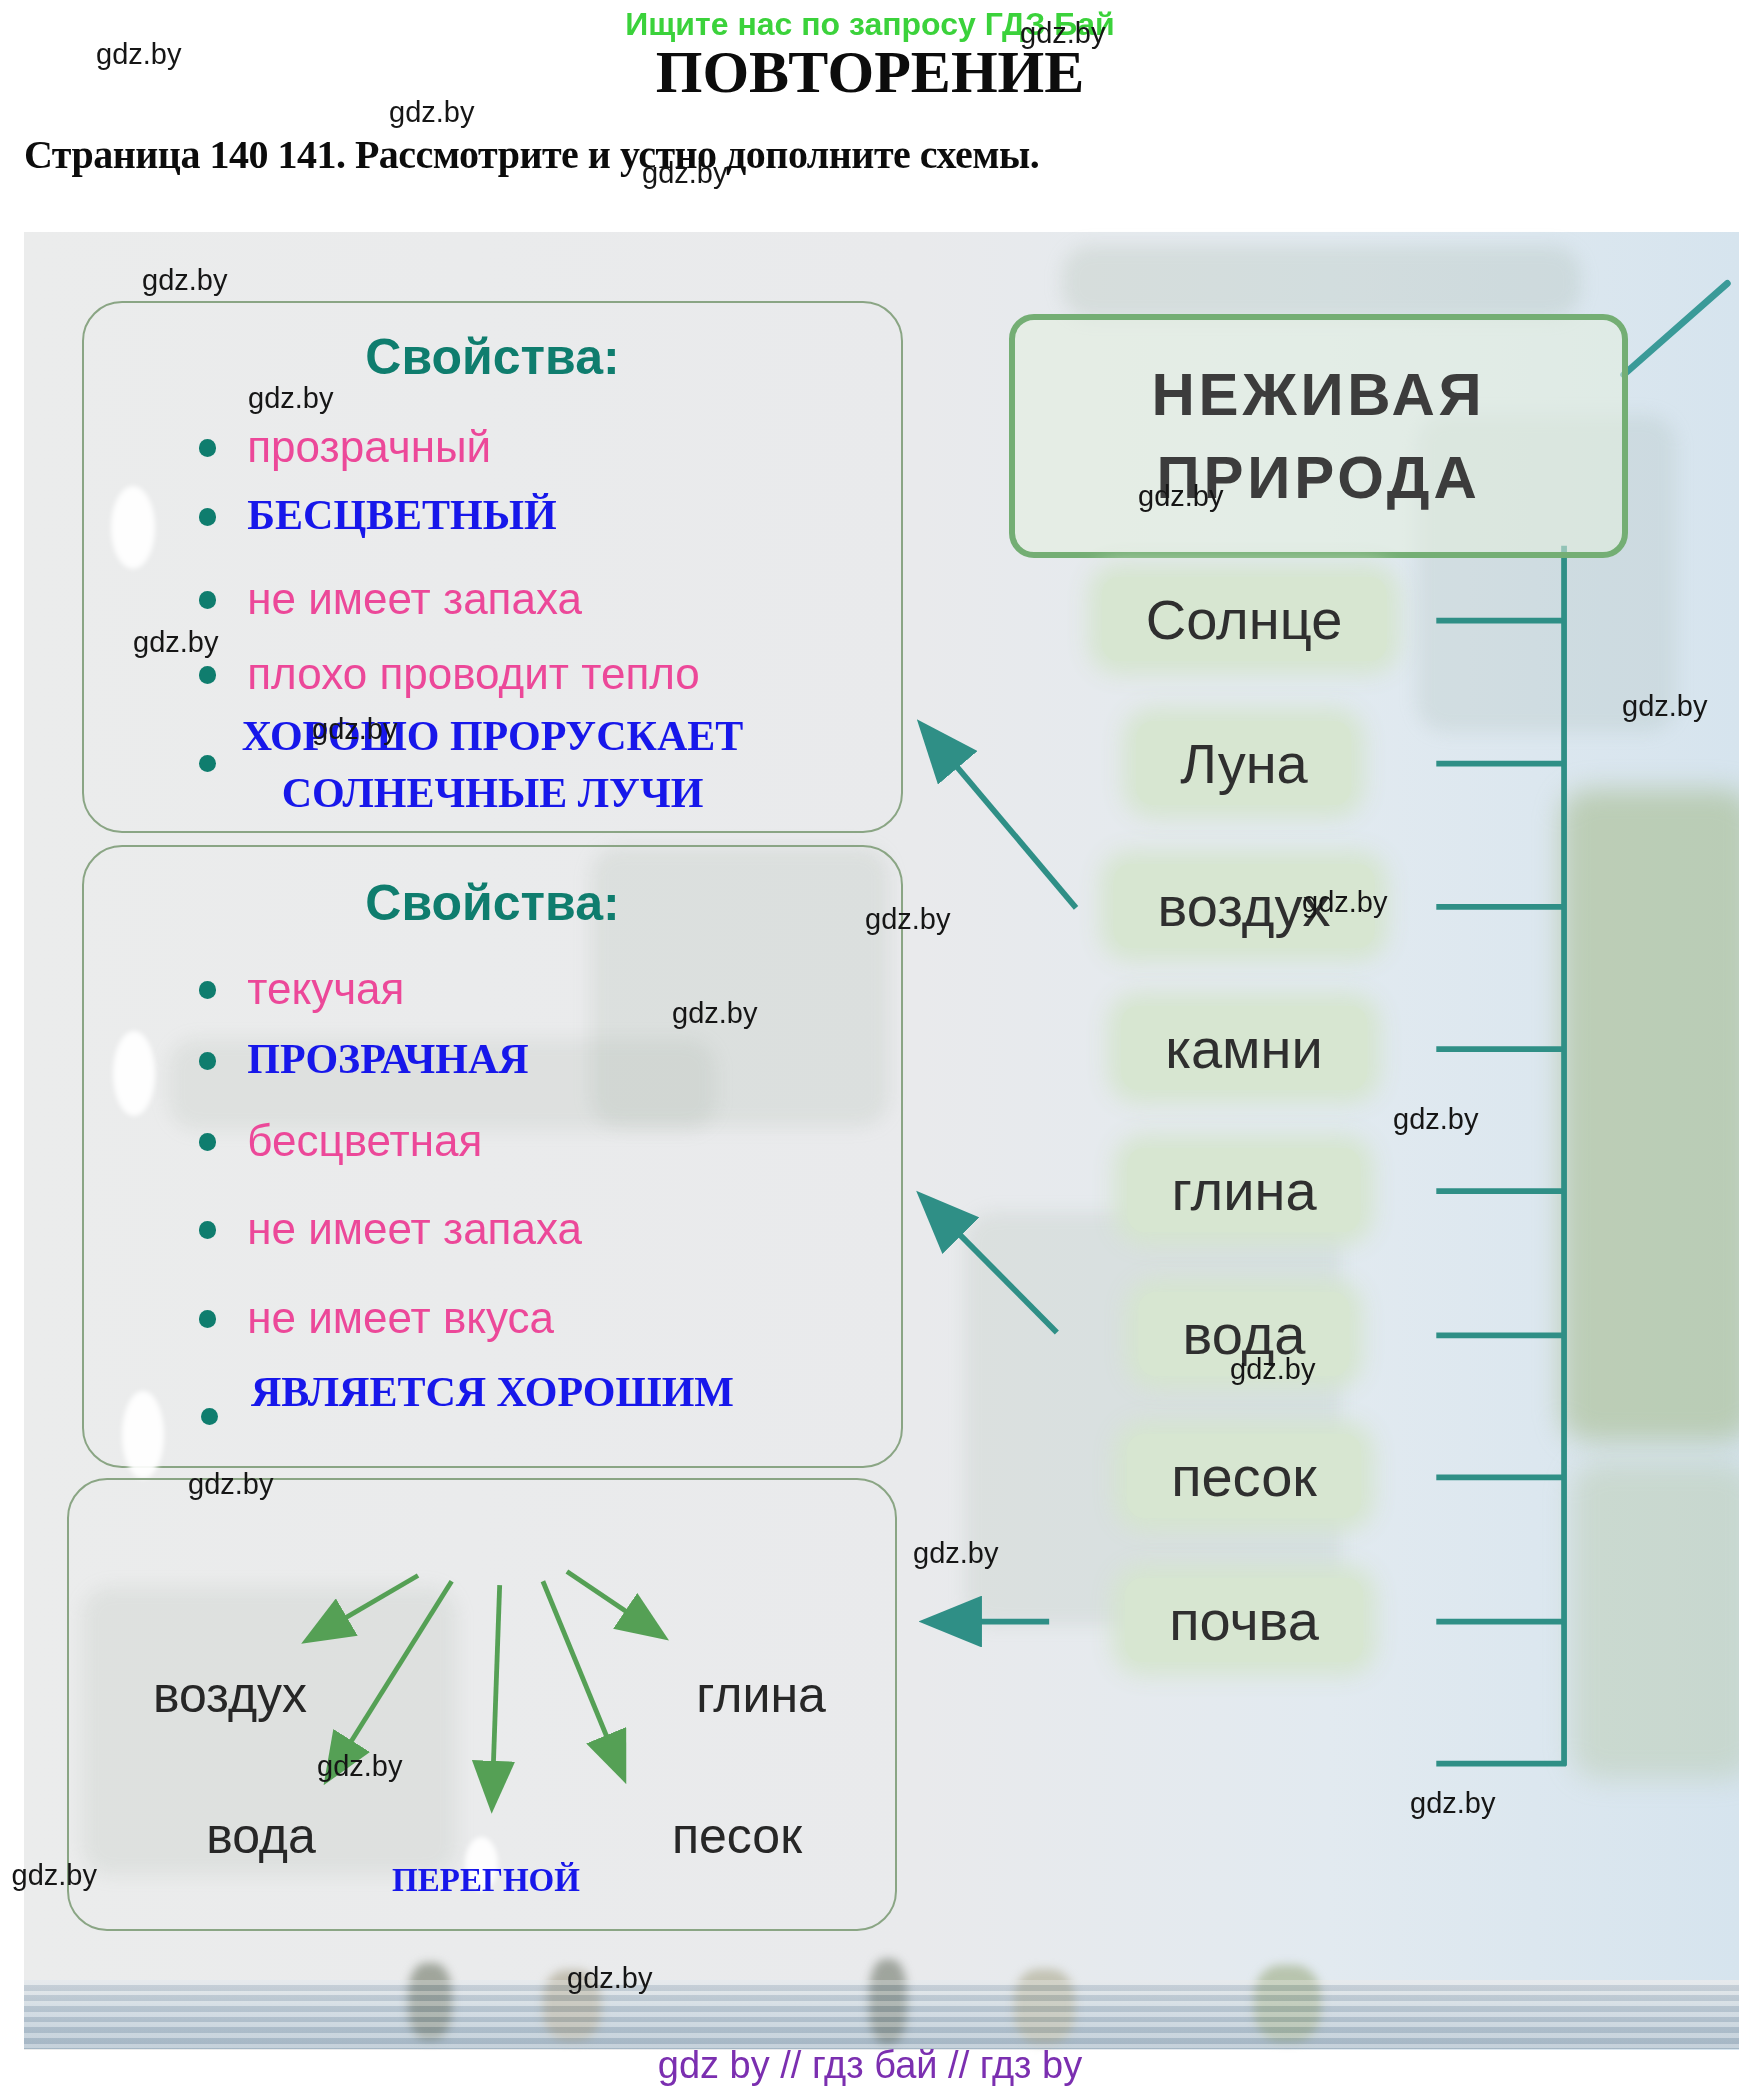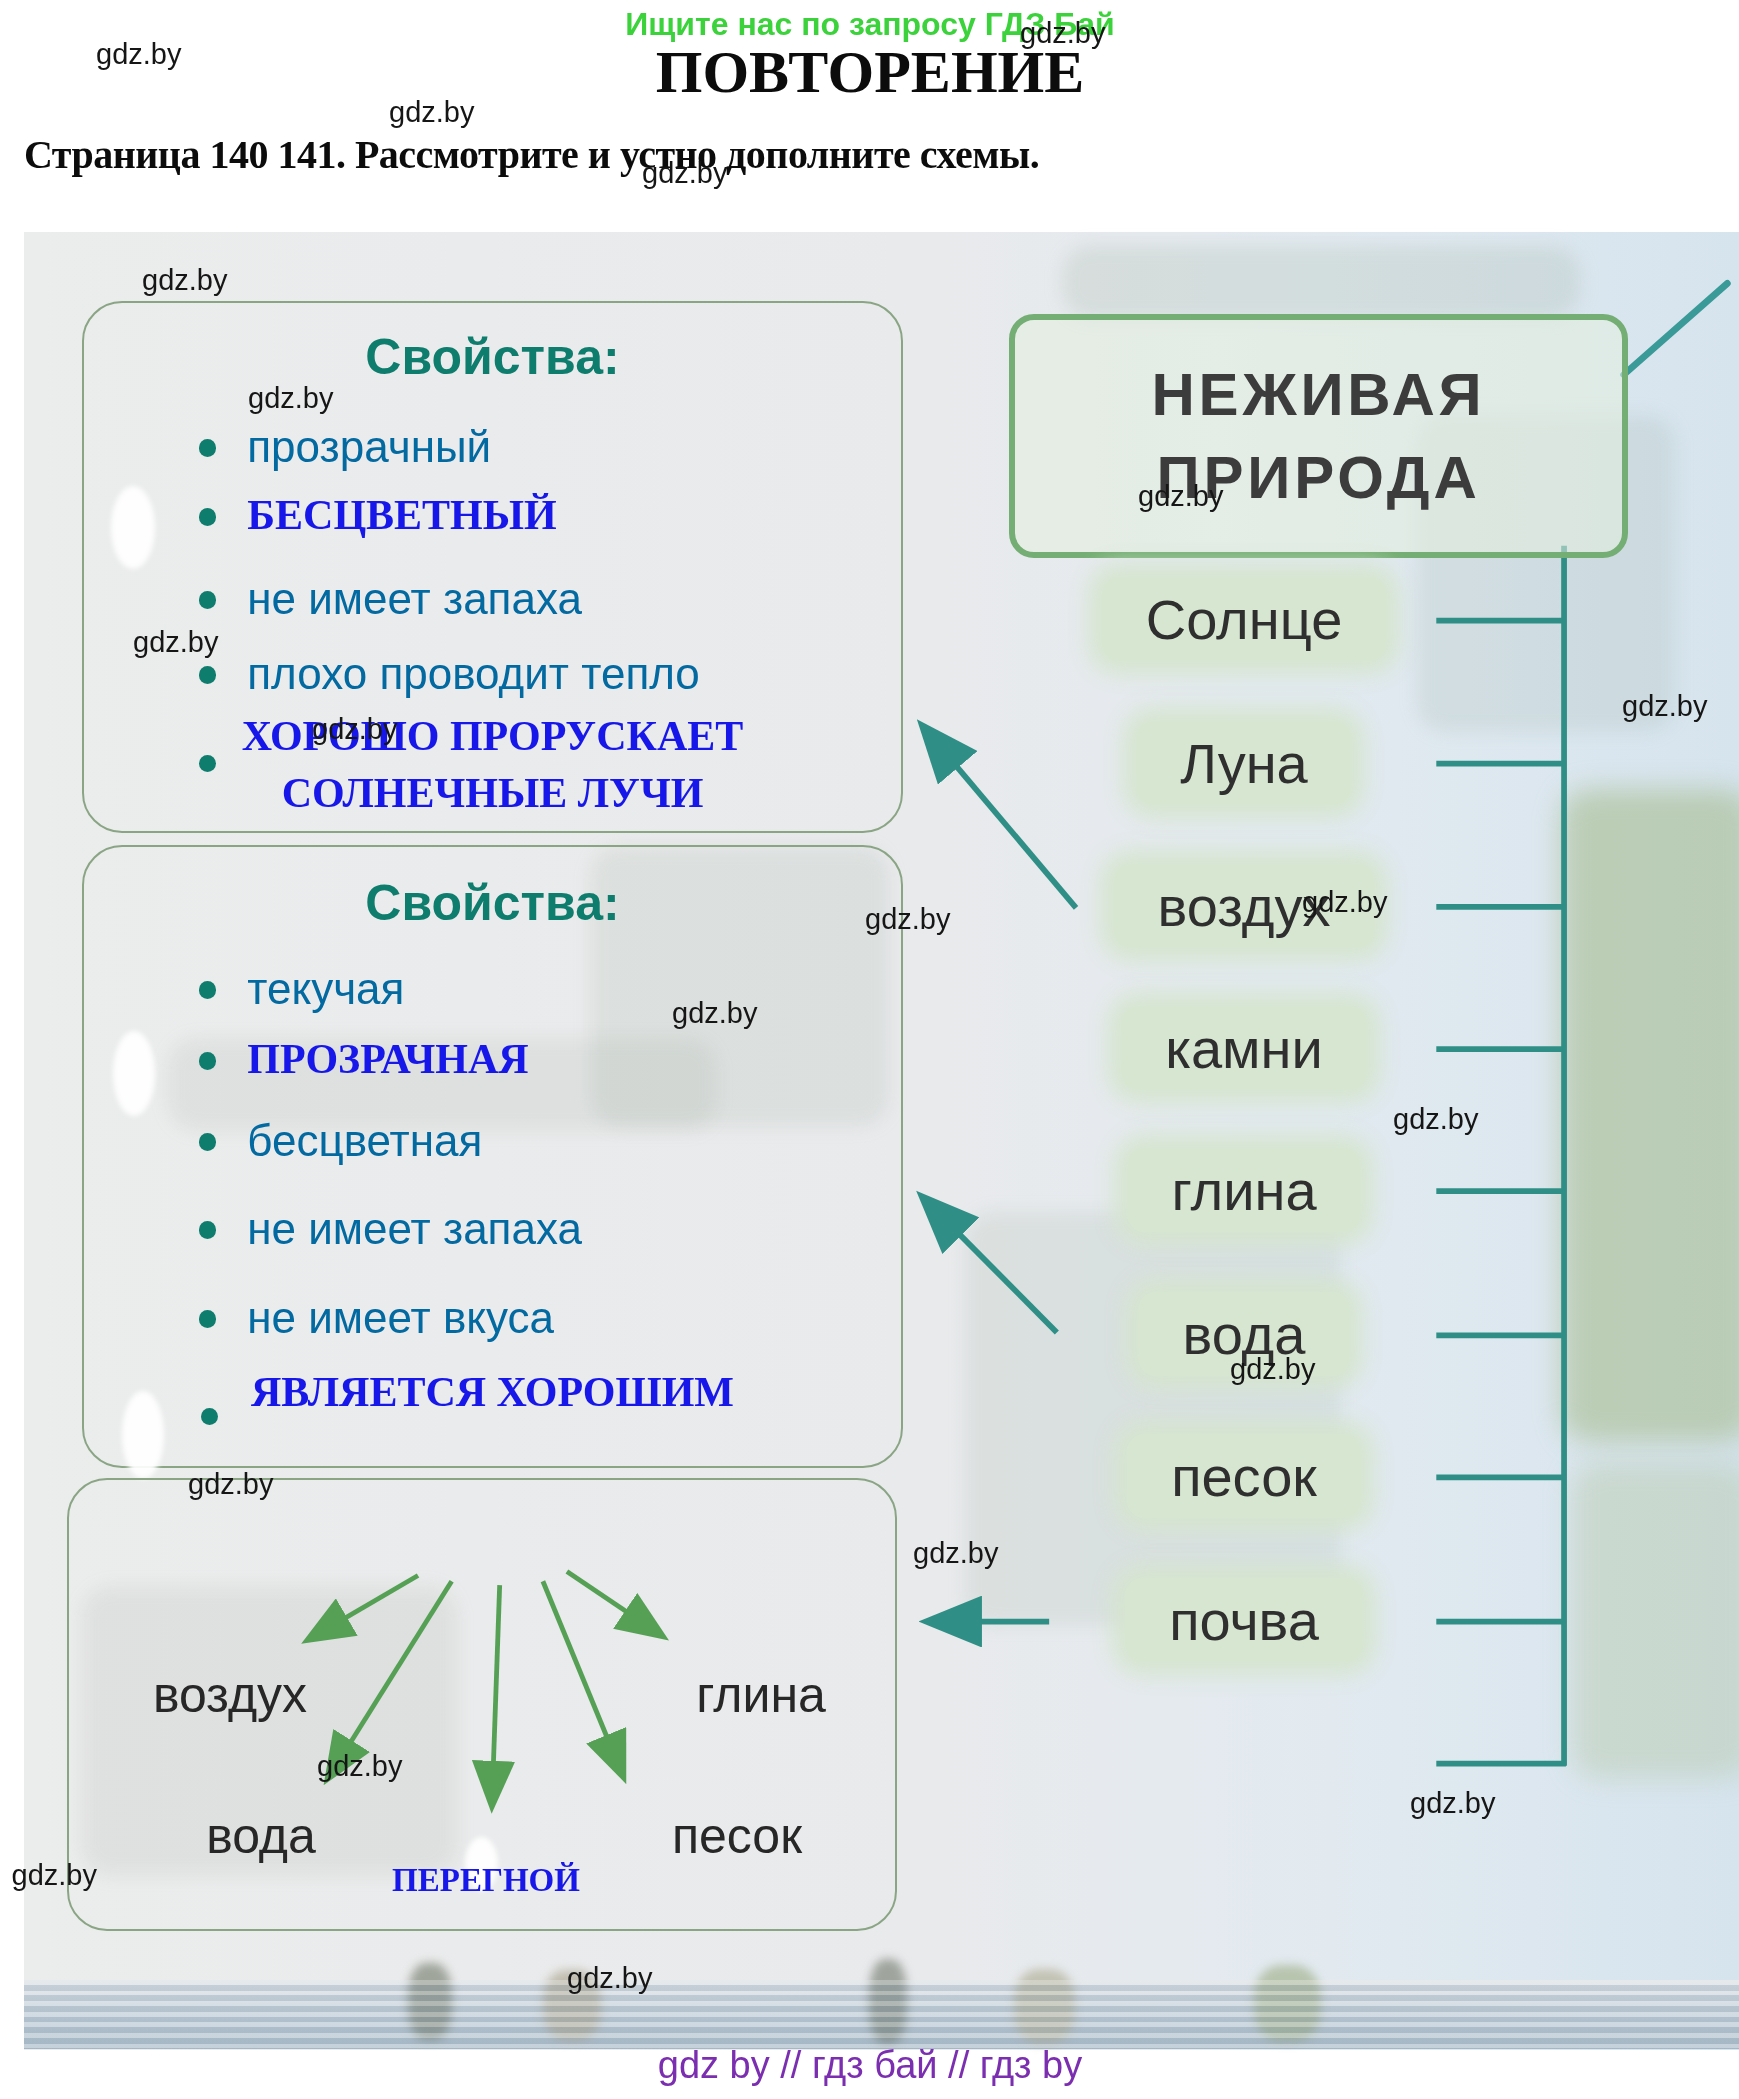--- a/index.html
+++ b/index.html
@@ -27,21 +27,21 @@
 
   
   svg.overlay{position:absolute;left:0;top:0;z-index:3;}
 
   
   .sbox{position:absolute;border:2.9px solid #8aa584;border-radius:40px;z-index:4;}
   .sbox .btitle{position:absolute;left:0;width:100%;text-align:center;
         font-weight:bold;font-size:50px;color:#0f7d6e;}
   .brow{position:absolute;left:115px;display:flex;align-items:flex-start;gap:31px;}
   .dot{width:17.3px;height:17.3px;border-radius:50%;background:#0f7d6e;margin-top:15.4px;flex:none;}
-  .btext{font-size:44px;color:#0369a1;line-height:1.05;white-space:nowrap;}
+  .btext{font-size:44px;color:#ec4899;line-height:1.05;white-space:nowrap;}
   .answer{font-family:"Liberation Serif",serif;font-weight:bold;font-size:42px;color:#1717ea;}
   .twoline{position:absolute;left:0;width:100%;text-align:center;
         font-family:"Liberation Serif",serif;font-weight:bold;font-size:42px;color:#1717ea;line-height:1.35;}
   .freedot{position:absolute;width:17.3px;height:17.3px;border-radius:50%;background:#0f7d6e;}
   .complabel{position:absolute;transform:translateX(-50%);font-size:50px;color:#272727;white-space:nowrap;}
   .compansw{position:absolute;transform:translateX(-50%);
         font-family:"Liberation Serif",serif;font-weight:bold;font-size:33px;color:#1717ea;white-space:nowrap;}
 
   
   .nature-box{position:absolute;left:1009px;top:314px;width:607px;height:232px;z-index:4;

